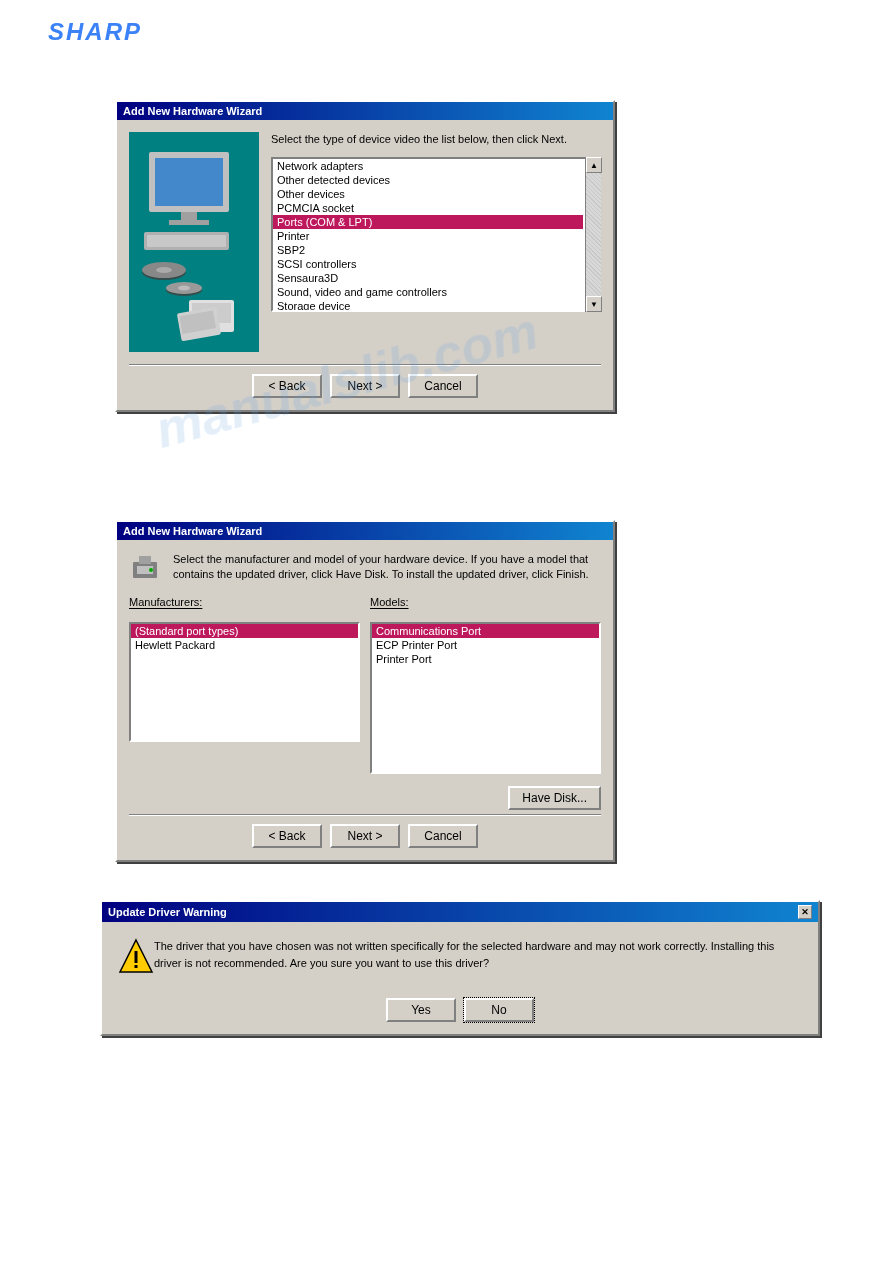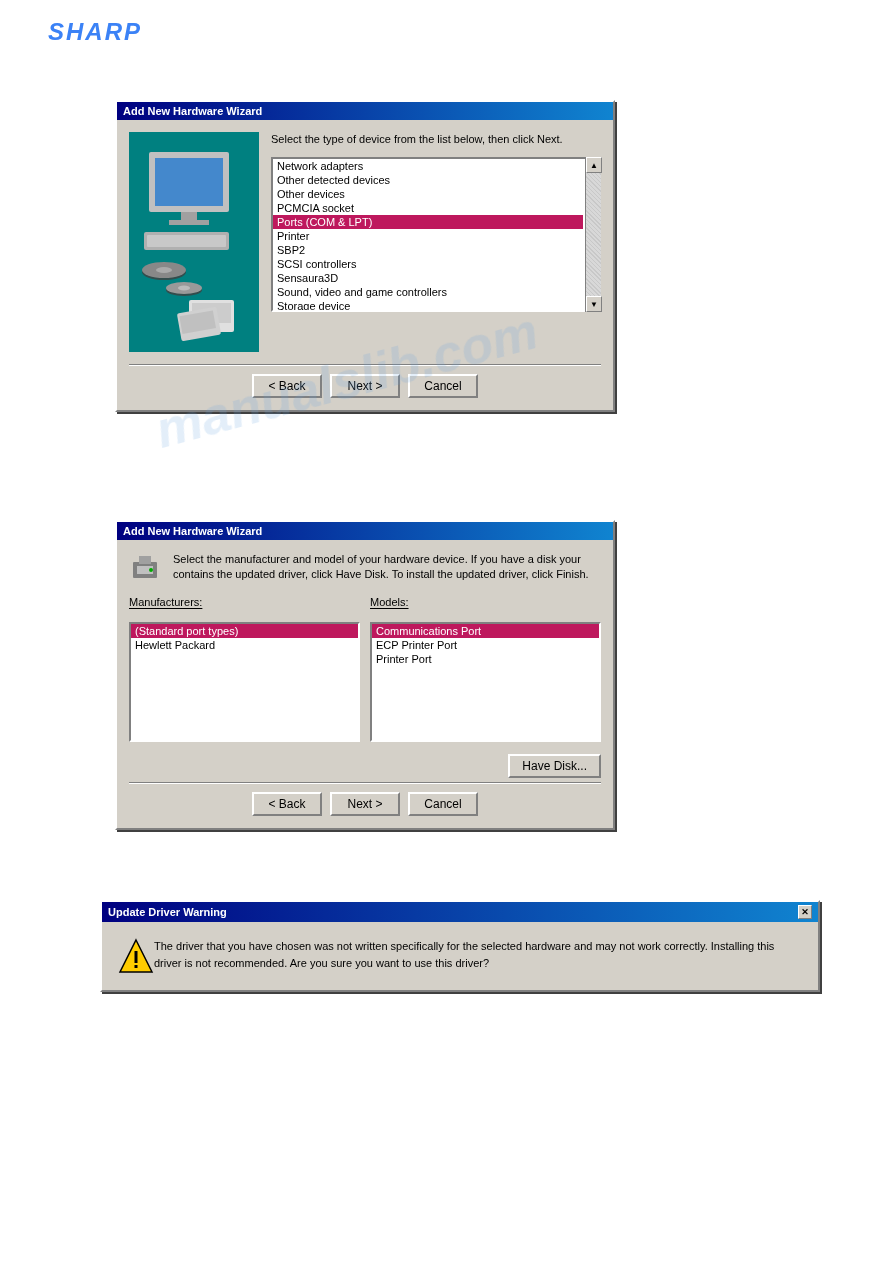--- a/index.html
+++ b/index.html
@@ -204,21 +204,21 @@
       margin-bottom: 14px;
       text-decoration: underline;
       text-underline-offset: 2px;
     }
 
     .dialog2-manufacturers {
       height: 120px;
     }
 
     .dialog2-models {
-      height: 120px;
+      height: 152px;
     }
 
     .have-disk-row {
       display: flex;
       justify-content: flex-end;
       padding: 4px 12px;
     }
 
     
     .dialog3 {
@@ -305,21 +305,21 @@
         <rect x="60" y="168" width="45" height="32" fill="#e0e0e0" rx="2"></rect>
         <rect x="63" y="171" width="39" height="20" fill="#cccccc"></rect>
         <rect x="75" y="190" width="15" height="6" fill="#aaaaaa"></rect>
 
         <rect x="50" y="178" width="40" height="28" fill="#d0d0d0" rx="2" transform="rotate(-10 70 192)"></rect>
         <rect x="52" y="181" width="34" height="18" fill="#c0c0c0" transform="rotate(-10 70 192)"></rect>
       </svg>
     </div>
 
     <div class="dialog1-right">
-      <p class="dialog1-instruction">Select the type of device from the list below, then click Next.</p>
+      <p class="dialog1-instruction">Select the type of device video the list below, then click Next.</p>
 
       <div class="listbox-wrapper">
         <div class="win-listbox dialog1-listbox" style="padding-right: 16px;">
           <div class="win-listbox-item">Network adapters</div>
           <div class="win-listbox-item">Other detected devices</div>
           <div class="win-listbox-item">Other devices</div>
           <div class="win-listbox-item">PCMCIA socket</div>
           <div class="win-listbox-item selected">Ports (COM &amp; LPT)</div>
           <div class="win-listbox-item">Printer</div>
           <div class="win-listbox-item">SBP2</div>
@@ -352,21 +352,21 @@
   </div>
 
   <div class="dialog2-header">
 
     <svg class="dialog2-icon" width="32" height="32" viewBox="0 0 32 32" xmlns="http://www.w3.org/2000/svg">
       <rect x="4" y="10" width="24" height="16" fill="#808080" rx="1"></rect>
       <rect x="8" y="14" width="16" height="8" fill="#c0c0c0"></rect>
       <rect x="10" y="4" width="12" height="8" fill="#a0a0a0"></rect>
       <circle cx="22" cy="18" r="2" fill="#00aa00"></circle>
     </svg>
-    <p class="dialog2-text">Select the manufacturer and model of your hardware device. If you have a disk your contains the updated driver, click Have Disk.  To install the updated driver, click Finish.</p>
+    <p class="dialog2-text">Select the manufacturer and model of your hardware device. If you have a model that contains the updated driver, click Have Disk.  To install the updated driver, click Finish.</p>
   </div>
 
   <div class="dialog2-lists">
     <div class="dialog2-list-section">
       <div class="dialog2-list-label">Manufacturers:</div>
       <div class="listbox-wrapper" style="position:relative;">
         <div class="win-listbox dialog2-manufacturers">
           <div class="win-listbox-item selected">(Standard port types)</div>
           <div class="win-listbox-item">Hewlett Packard</div>
         </div>
@@ -406,13 +406,17 @@
   <div class="dialog3-body">
 
     <svg class="warning-icon" width="36" height="36" viewBox="0 0 36 36" xmlns="http://www.w3.org/2000/svg">
       <polygon points="18,2 34,34 2,34" fill="#ffcc00" stroke="#000000" stroke-width="1.5"></polygon>
       <rect x="16.5" y="13" width="3" height="12" fill="#000000"></rect>
       <rect x="16.5" y="27" width="3" height="3" fill="#000000"></rect>
     </svg>
     <p class="dialog3-text">The driver that you have chosen was not written specifically for the selected hardware and may not work correctly. Installing this driver is not recommended.  Are you sure you want to use this driver?</p>
   </div>
 
+  <div class="dialog-buttons">
+    <button class="win-button">Yes</button>
+    <button class="win-button" style="border: 2px solid #000080; border-color: #ffffff #808080 #808080 #ffffff; outline: 1px dotted #000000;">No</button>
+  </div>
 </div>
 
 </body></html>

